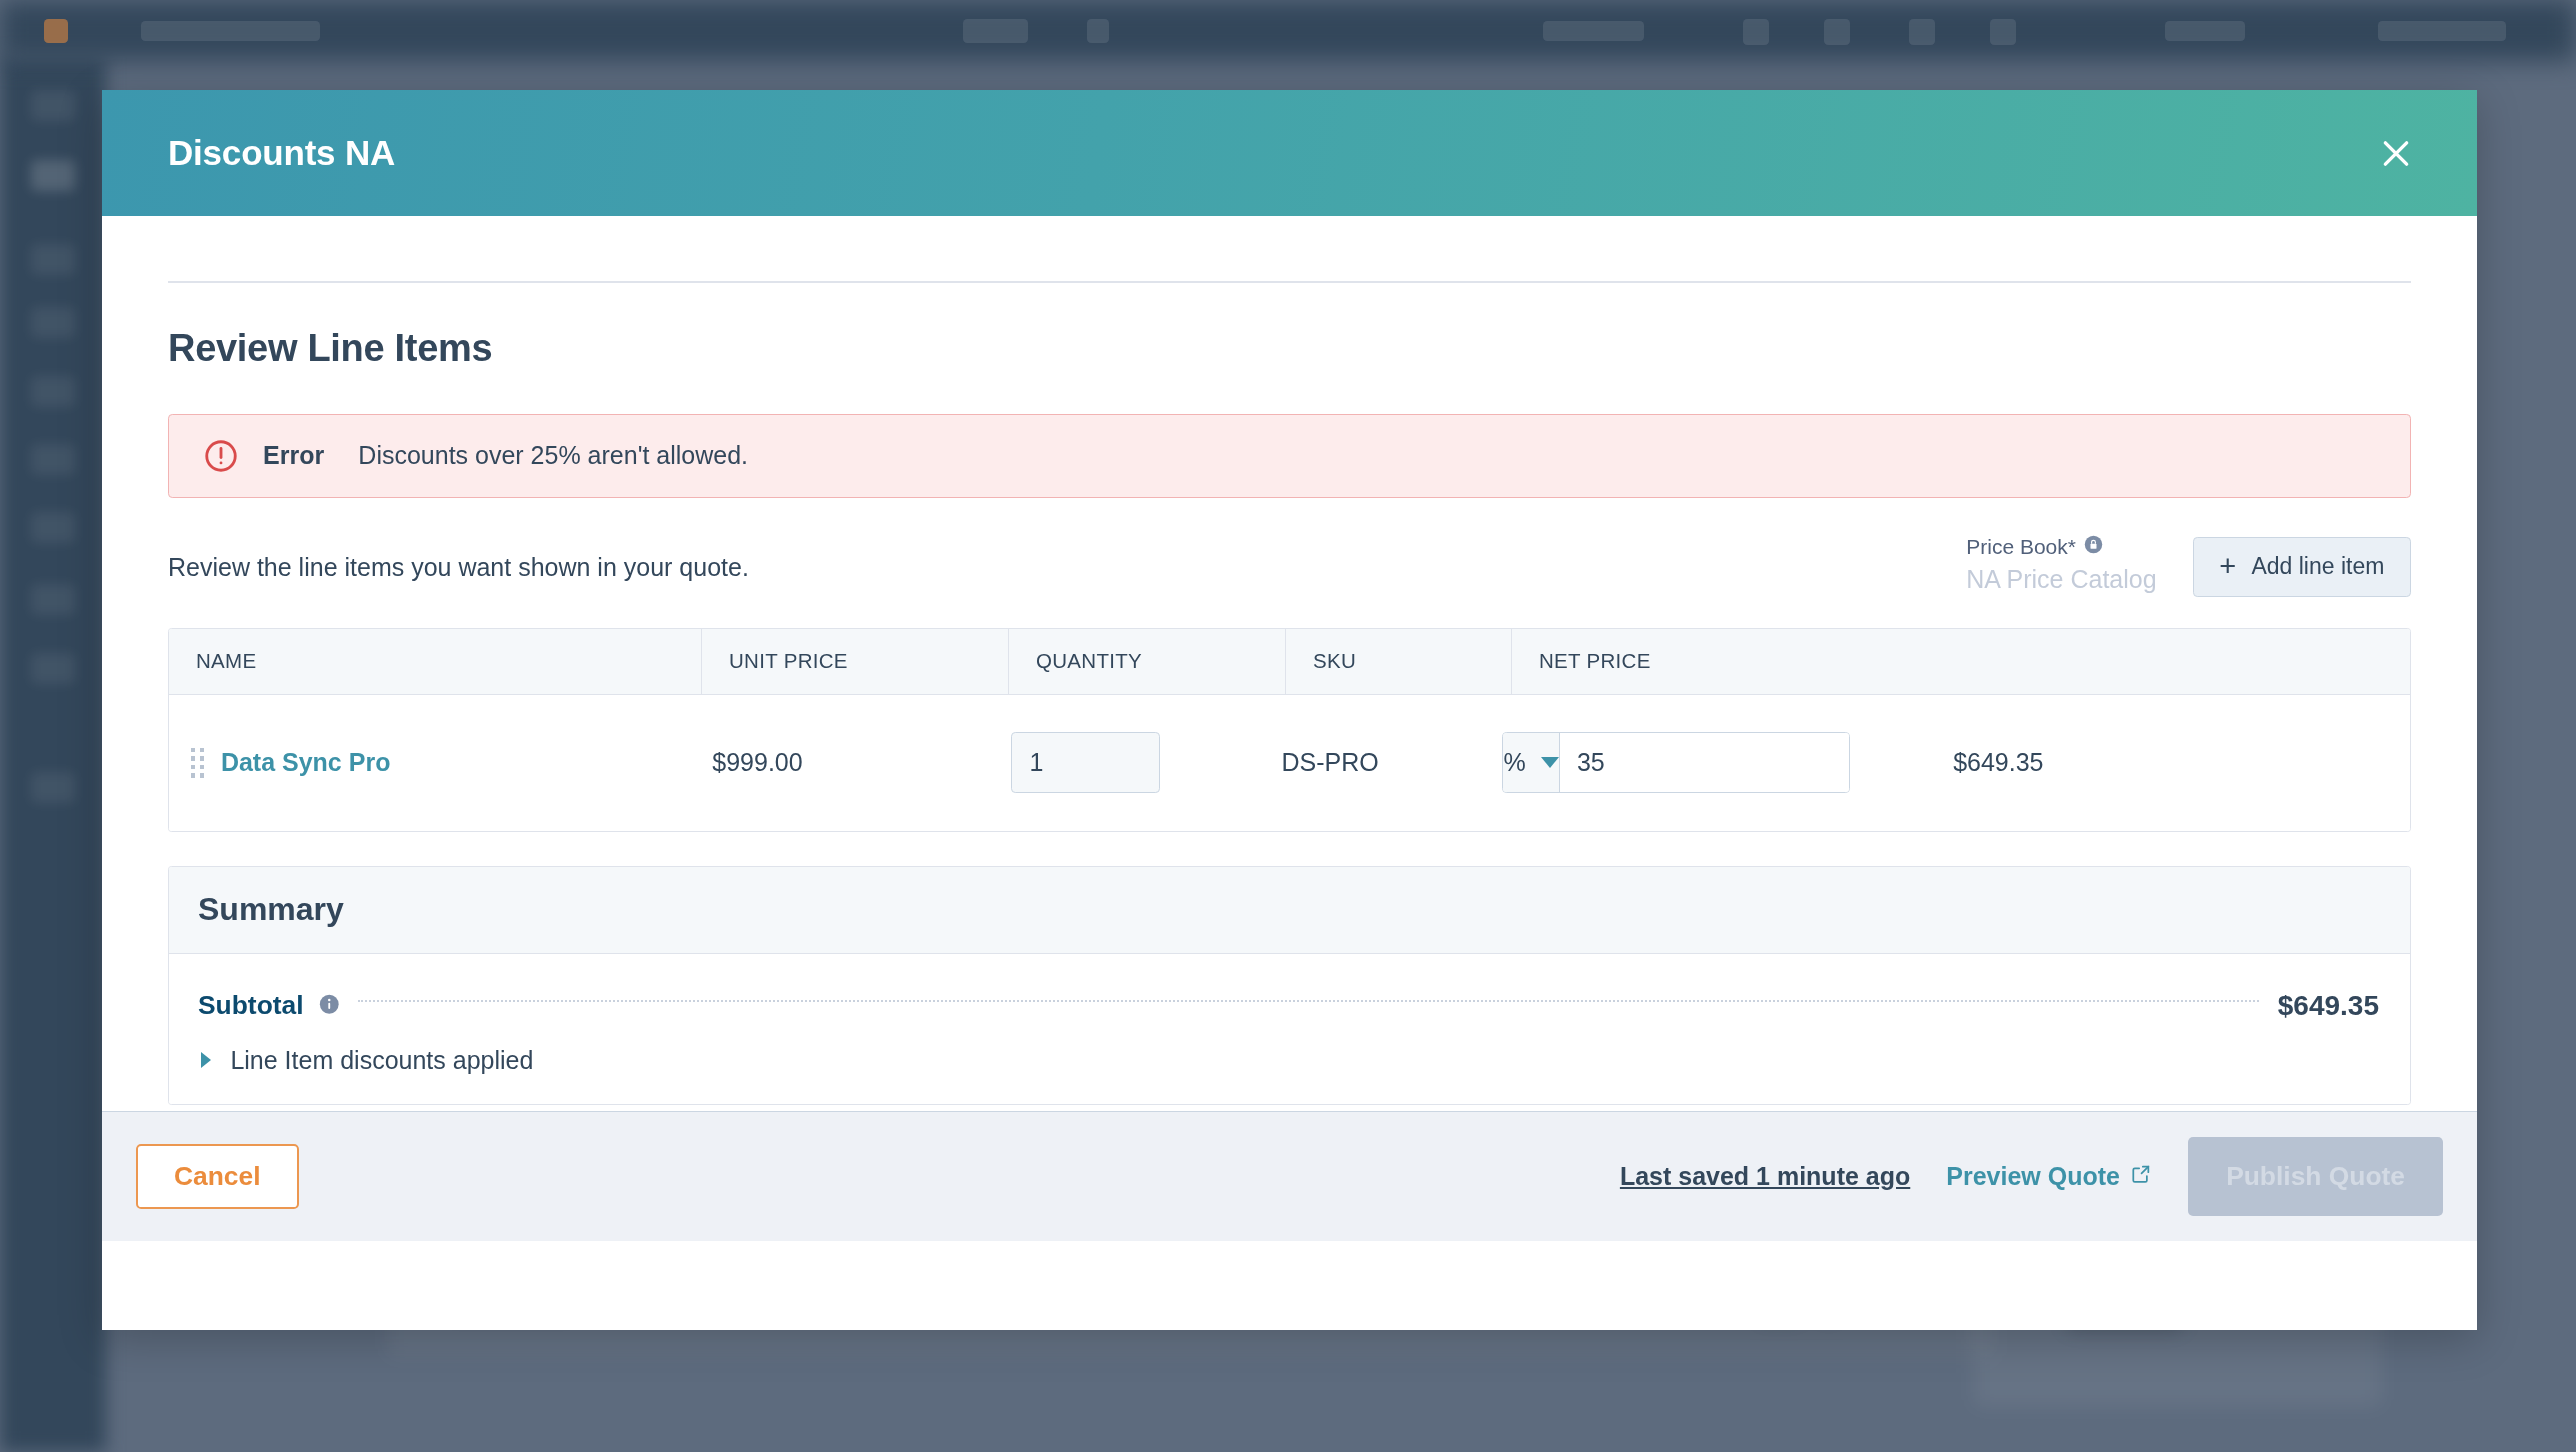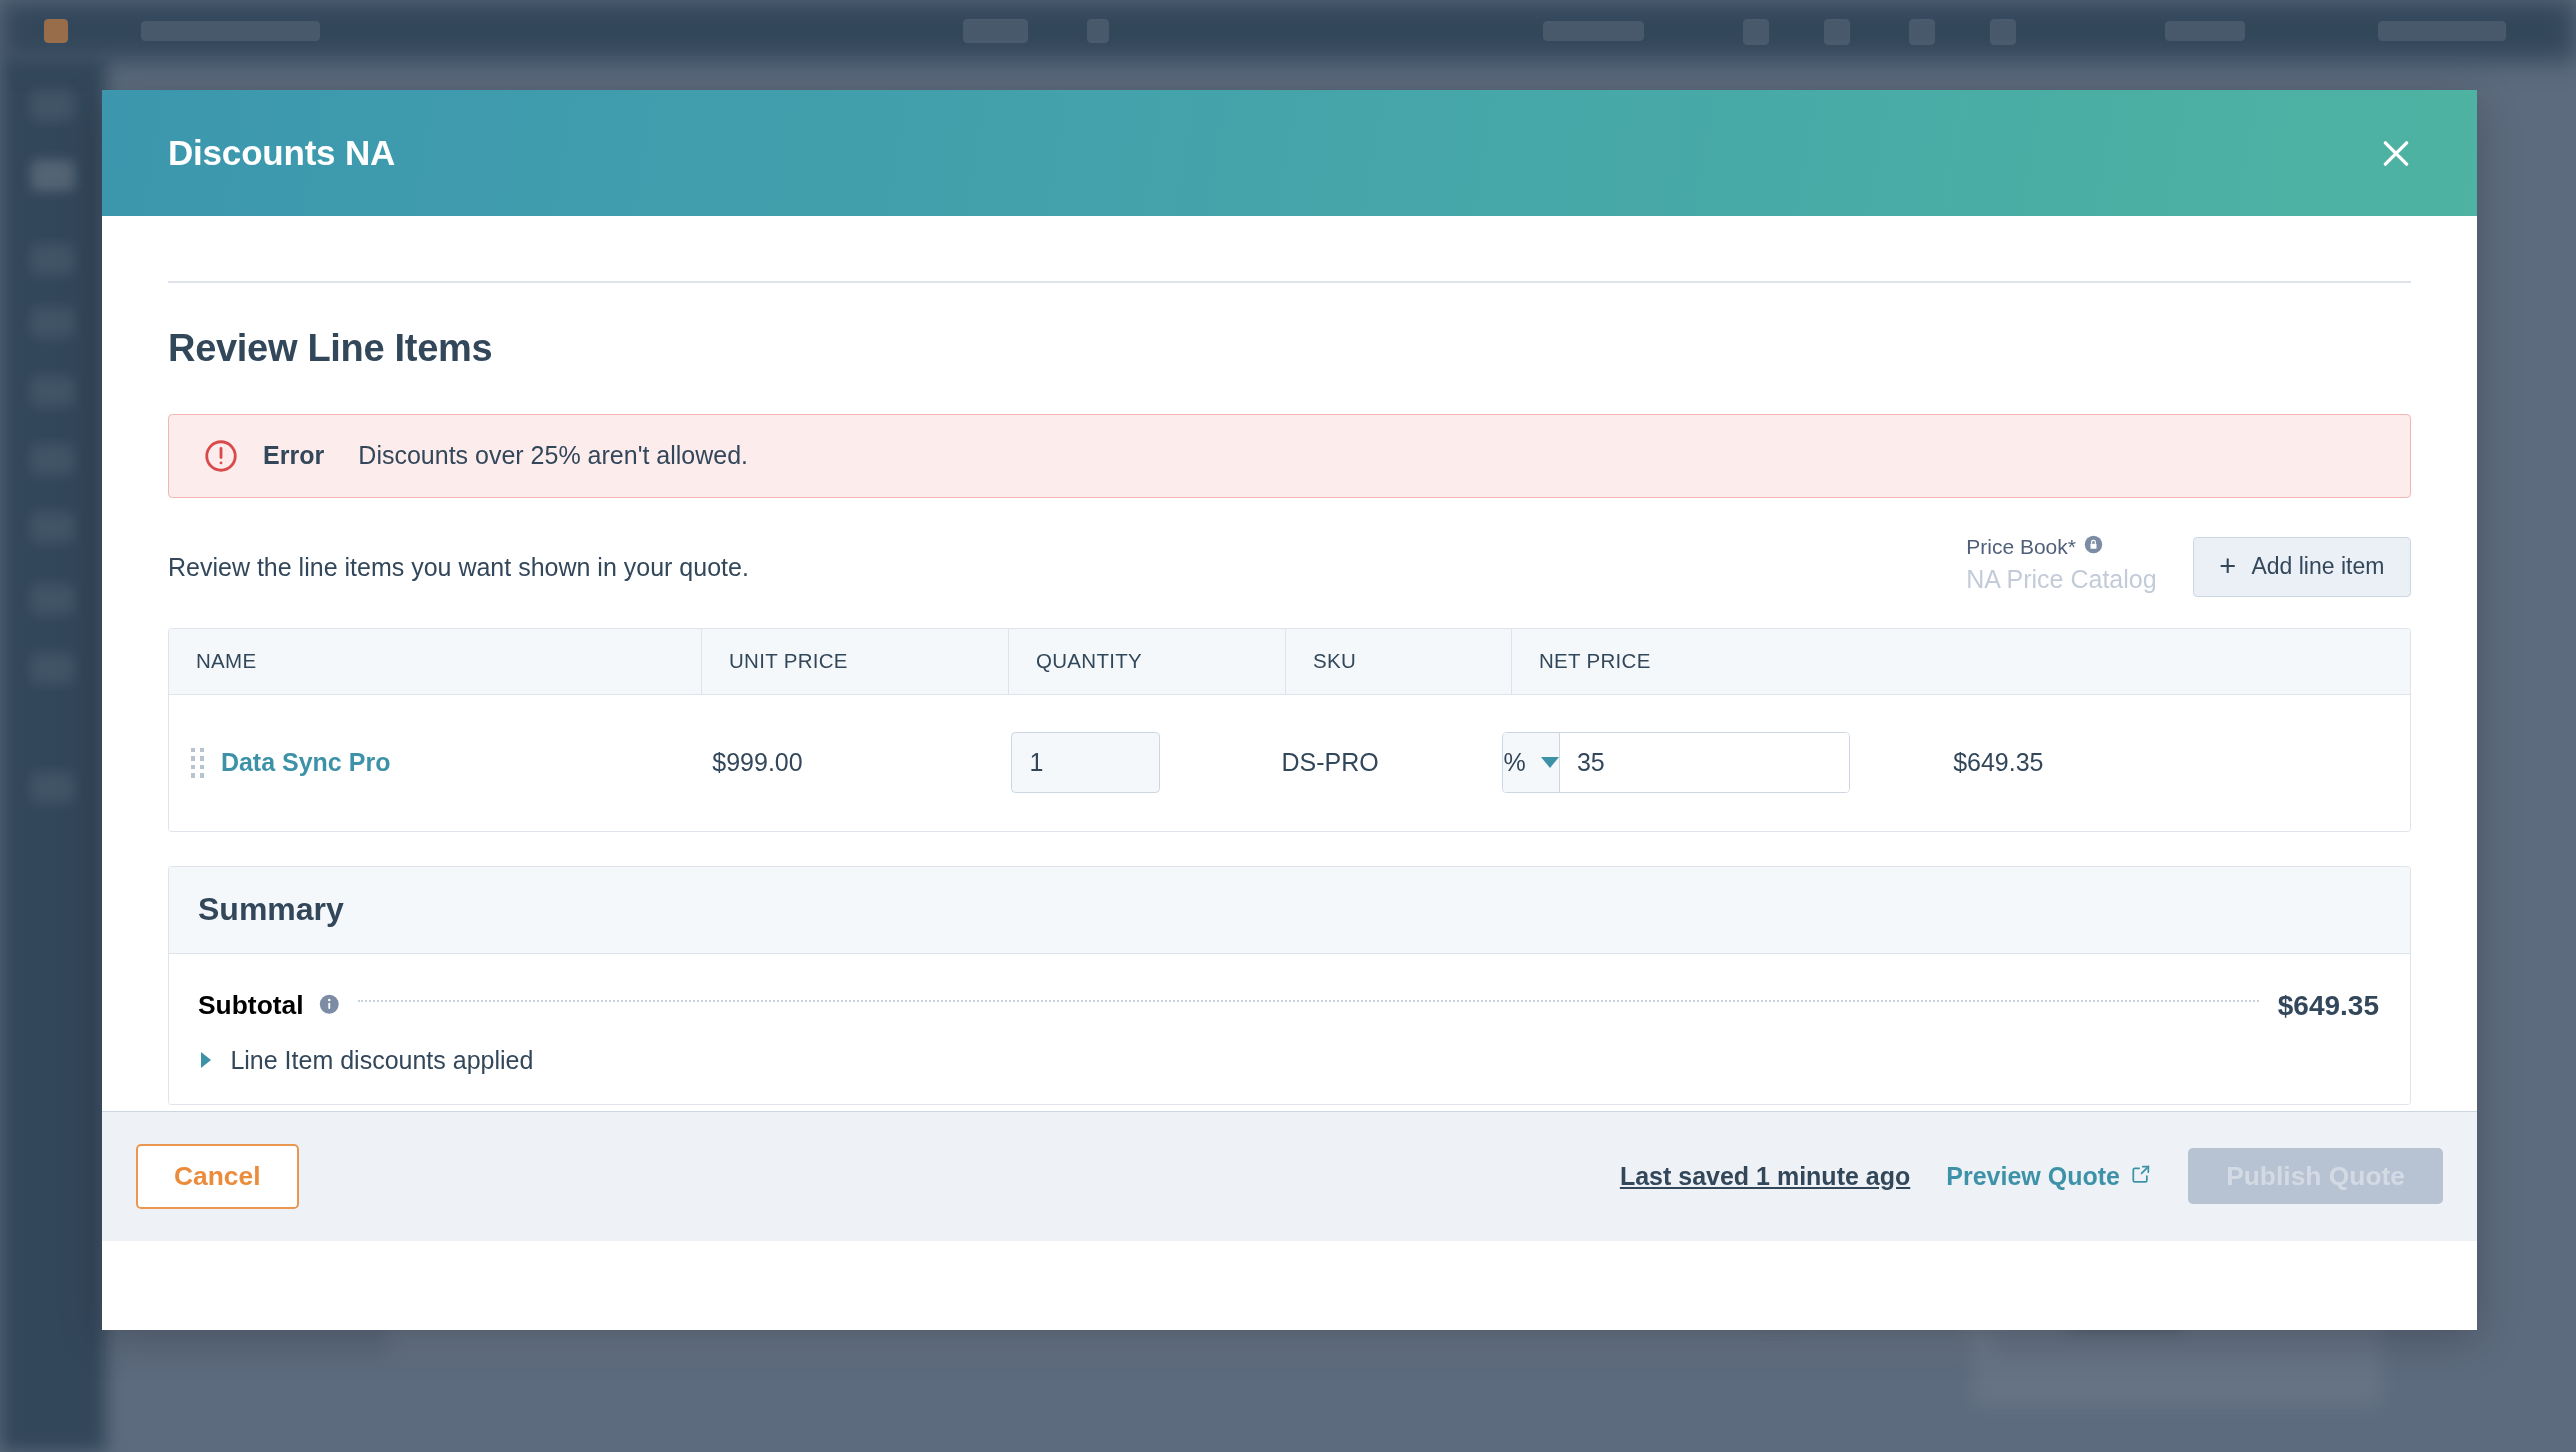--- a/index.html
+++ b/index.html
@@ -325,21 +325,21 @@
     padding: 36px 31px 29px 29px;
   }
   .subtotal-line {
     display: flex;
     align-items: center;
     gap: 0;
   }
   .subtotal-label {
     font-size: 26.4px;
     font-weight: bold;
-    color: #000000;
+    color: #0c4a6e;
     display: flex;
     align-items: center;
     gap: 15px;
     white-space: nowrap;
   }
   .leader {
     flex: 1;
     border-bottom: 2.6px dotted #c9d1dd;
     margin: 0 19px 8.5px 19px;
     height: 0.9px;
@@ -411,21 +411,21 @@
     gap: 10.2px;
     cursor: pointer;
   }
   .btn-publish {
     background: #b7c2d2;
     border: none;
     border-radius: 5.1px;
     color: #d3dae4;
     font-size: 26.4px;
     font-weight: bold;
-    height: 56px;
+    height: 79px;
     padding: 0 38px;
     cursor: default;
     font-family: "Liberation Sans", sans-serif;
   }
 </style>
 </head>
 <body>
 
 <div id="app-backdrop">
 

